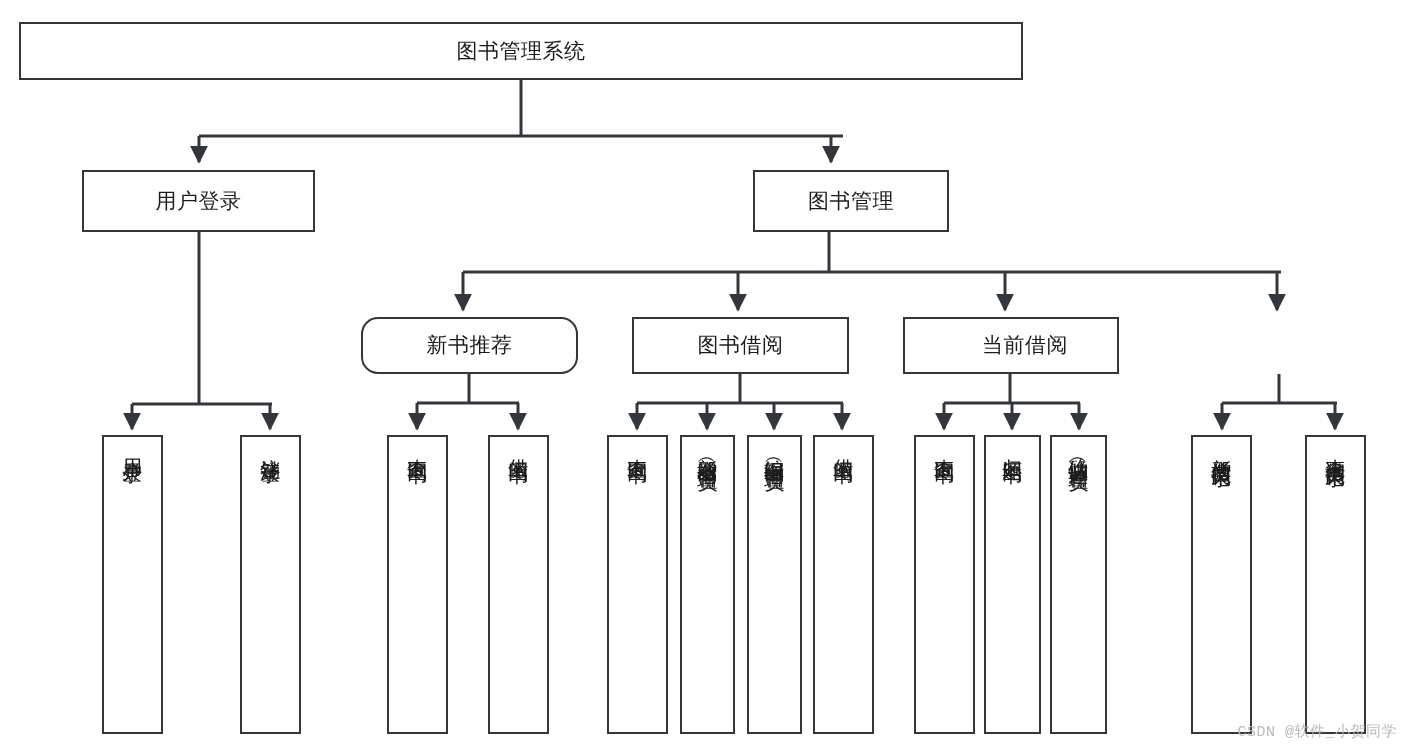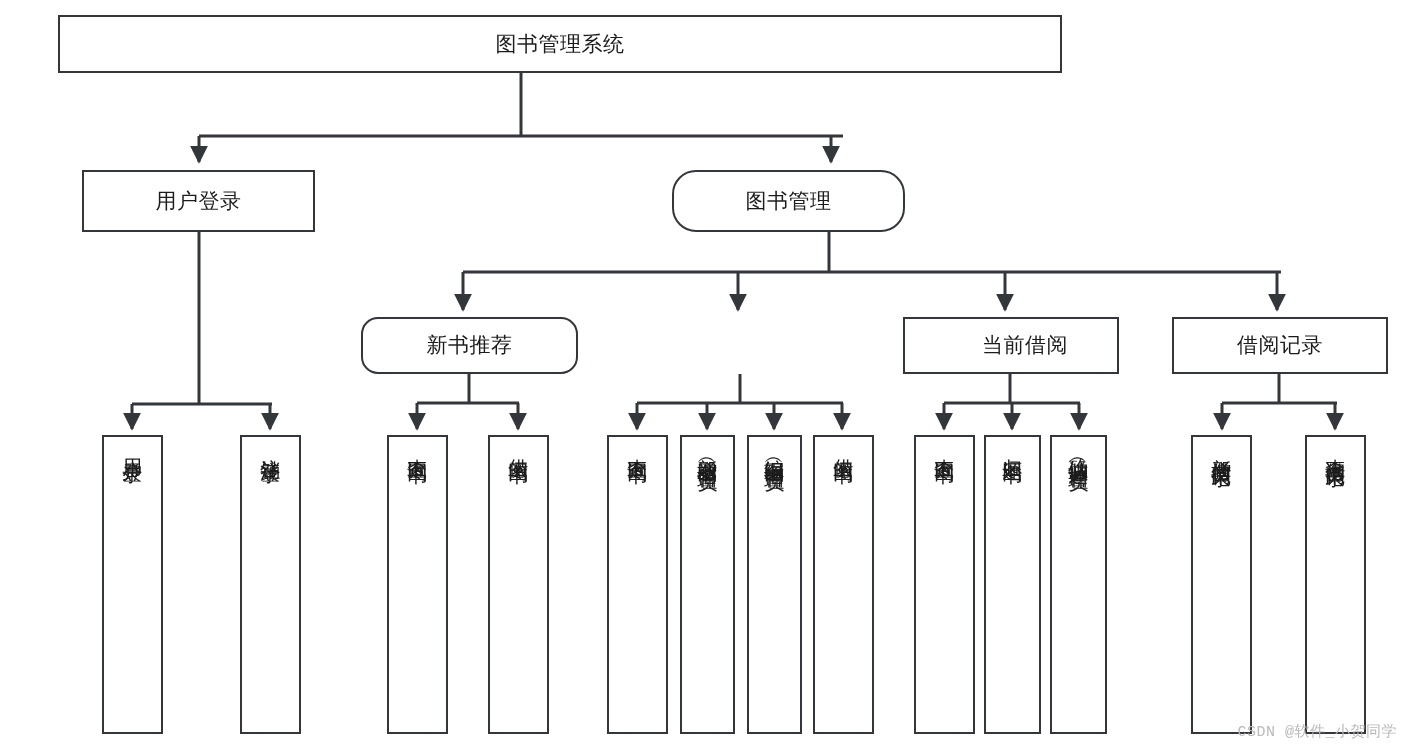--- a/index.html
+++ b/index.html
@@ -126,44 +126,44 @@
       <path d="M 1012 403 L 1012 429" marker-end="url(#arrow)"></path>
       <path d="M 1079 403 L 1079 429" marker-end="url(#arrow)"></path>
 
       <path d="M 1279 374 L 1279 403"></path>
       <path d="M 1222 403 L 1337 403"></path>
       <path d="M 1222 403 L 1222 429" marker-end="url(#arrow)"></path>
       <path d="M 1335 403 L 1335 429" marker-end="url(#arrow)"></path>
     </g>
   </svg>
 
-  <div class="node horiz root" style="left:19px; top:15px; width:1004px; height:58px;margin-left:39px;">
+  <div class="node horiz root" style="left:19px; top:22px; width:1004px; height:58px;">
     <span class="lbl">图书管理系统</span>
   </div>
 
   <div class="node horiz" style="left:82px; top:170px; width:233px; height:62px;">
     <span class="lbl">用户登录</span>
   </div>
 
-  <div class="node horiz" style="left:672px; top:170px; width:233px; height:62px;border-radius:24px;">
+  <div class="node horiz" style="left:753px; top:170px; width:196px; height:62px;">
     <span class="lbl">图书管理</span>
   </div>
 
   <div class="node horiz" style="left:361px; top:317px; width:217px; height:57px;border-radius:17px;">
     <span class="lbl">新书推荐</span>
   </div>
 
+  <div class="node horiz" style="left:632px; top:317px; width:217px; height:57px;">
+    <span class="lbl">图书借阅</span>
+  </div>
 
   <div class="node horiz" style="left:903px; top:317px; width:216px; height:57px;padding-left:28px;">
     <span class="lbl">当前借阅</span>
   </div>
 
-  <div class="node horiz" style="left:1172px; top:317px; width:216px; height:57px;">
-    <span class="lbl">借阅记录</span>
-  </div>
 
   <div class="node vert" style="left:102px; top:435px; width:61px; height:299px;">
     <span class="lbl">用户登录</span>
   </div>
 
   <div class="node vert" style="left:240px; top:435px; width:61px; height:299px;">
     <span class="lbl">注销登录</span>
   </div>
 
   <div class="node vert" style="left:387px; top:435px; width:61px; height:299px;">

